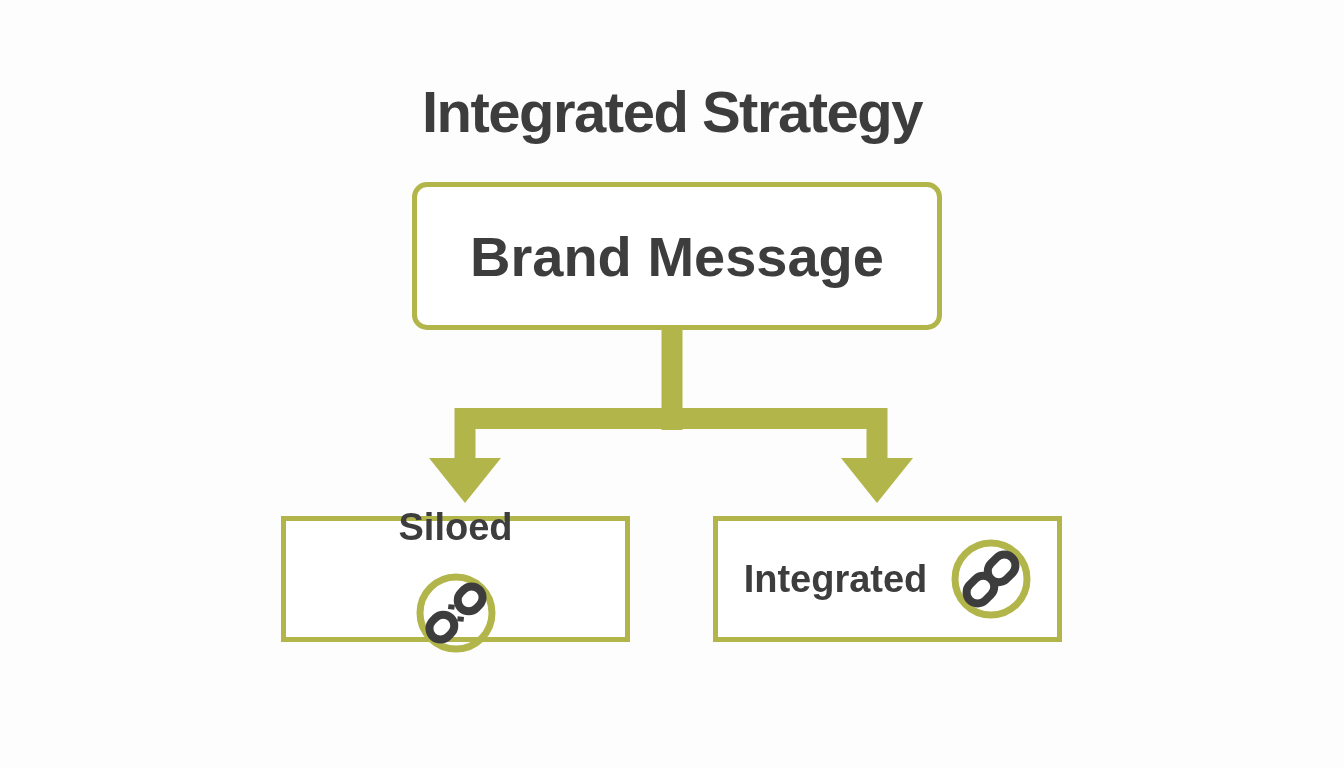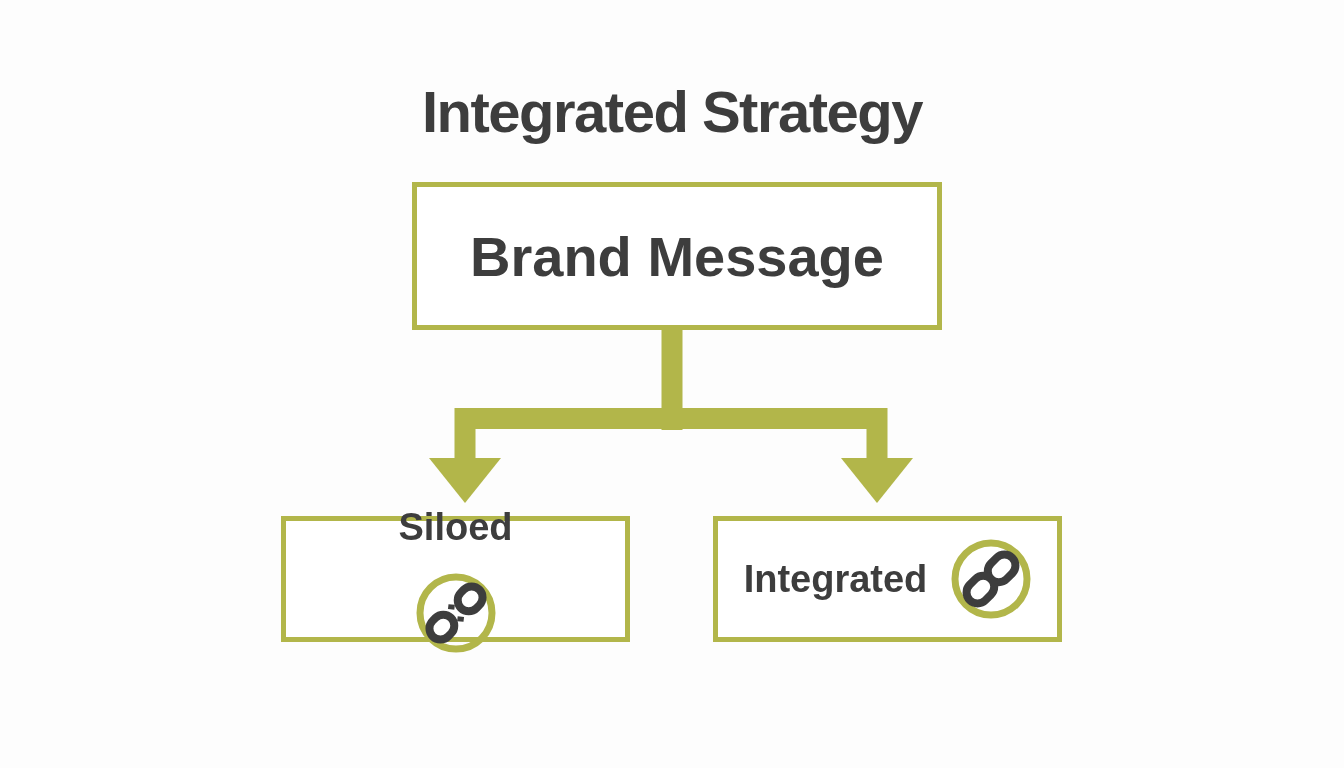--- a/index.html
+++ b/index.html
@@ -49,20 +49,21 @@
     display: flex;
     align-items: center;
     justify-content: center;
     color: var(--text);
     font-weight: bold;
   }
   .node-root {
     left: 412px; top: 182px;
     width: 530px; height: 148px;
     font-size: 56px;
+    border-radius: 15px;
   }
   .node-child {
     top: 516px;
     width: 349px; height: 126px;
     font-size: 38px;
     gap: 24px;
   }
   .node-siloed { left: 281px; flex-direction: column; }
   .node-integrated { left: 713px; align-items: center; }
   .node-label { white-space: nowrap; }

